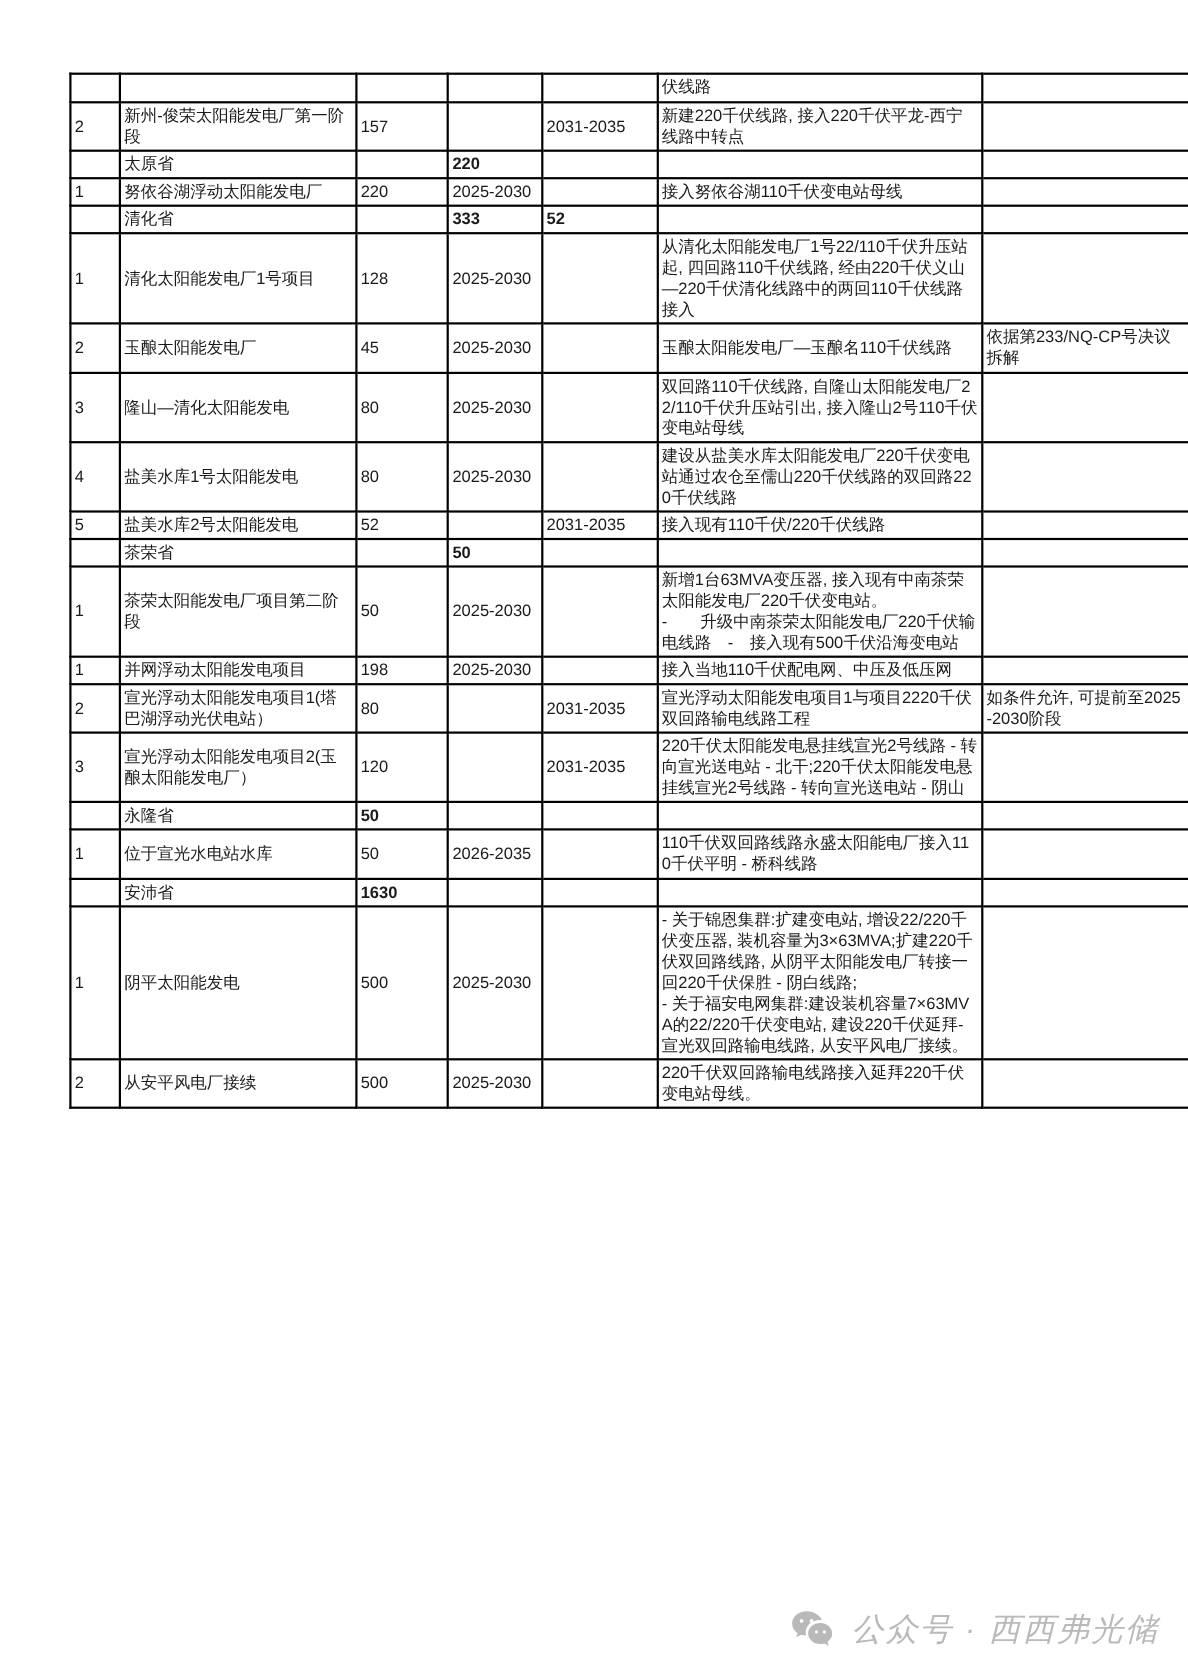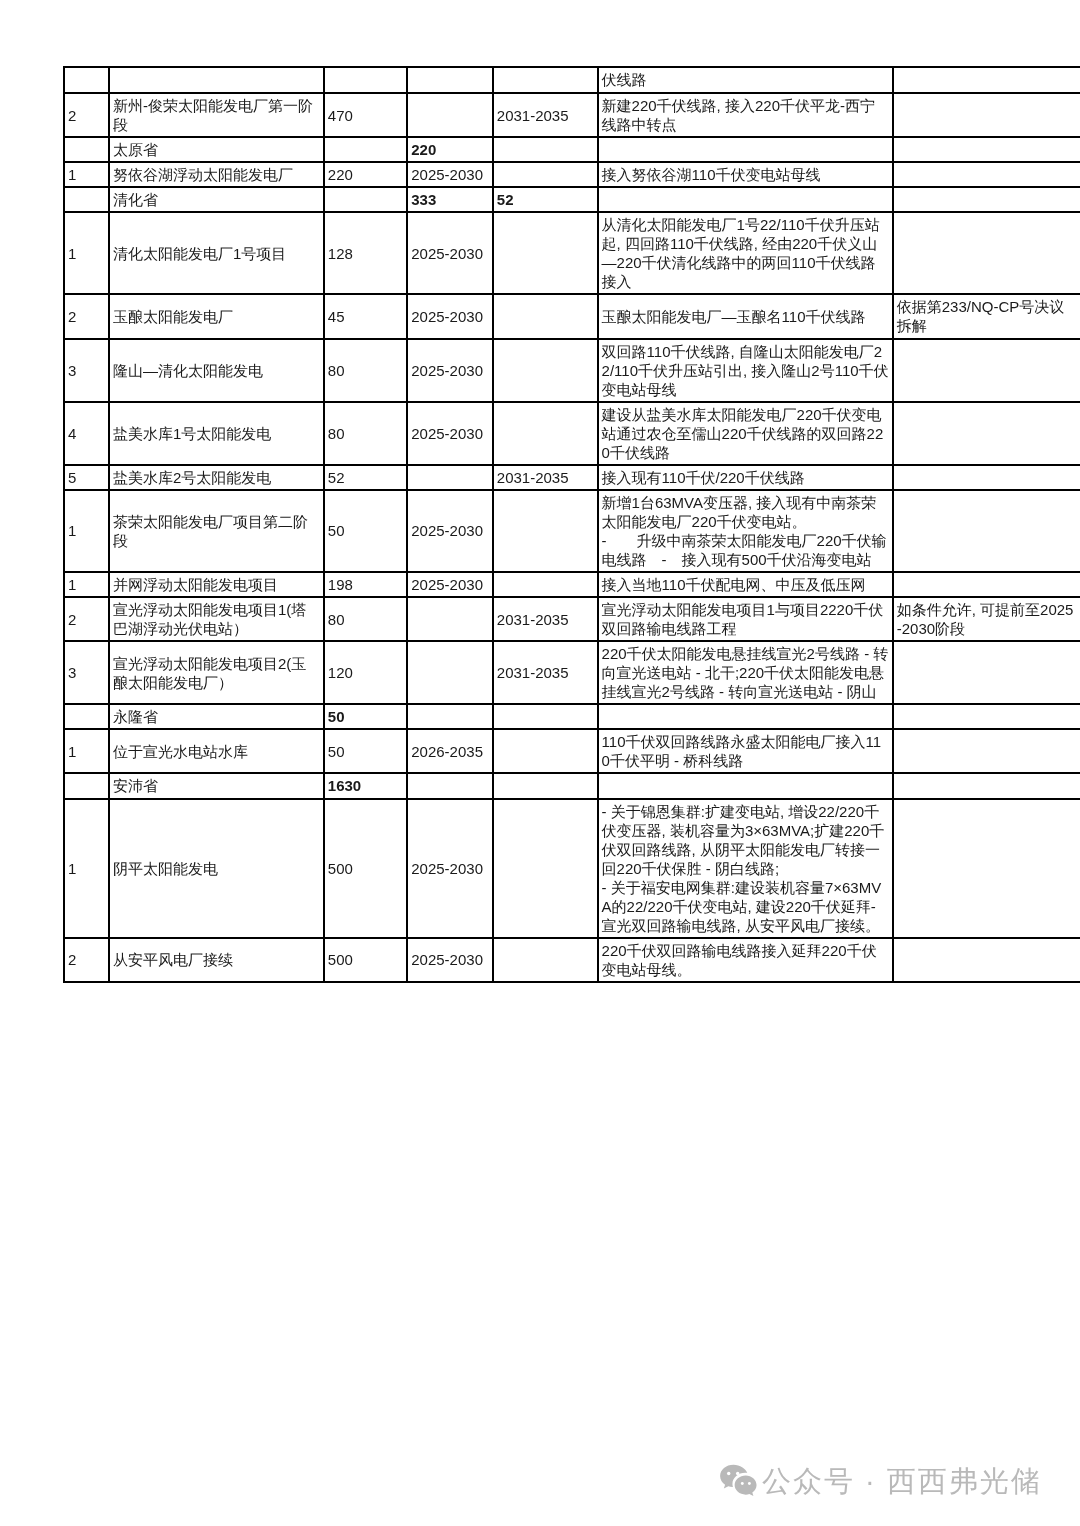--- a/index.html
+++ b/index.html
@@ -48,20 +48,22 @@
     font-weight: bold;
   }
   tr.carryover td { height: 20px; }
 
   .footer {
     position: absolute;
     left: 718px;
     top: 1462px;
     display: flex;
     align-items: flex-start;
+    gap: 12px;
+    font-style: italic;
   }
   .footer .wm-text {
     font-size: 29px;
     color: #b9b9b9;
     letter-spacing: 2px;
     white-space: nowrap;
   }
   .footer svg { display: block; }
 </style>
 </head>
@@ -84,21 +86,21 @@
           <td class="c-name"></td>
           <td class="c-capacity"></td>
           <td class="c-period_2025_2030"></td>
           <td class="c-period_2031_2035"></td>
           <td class="c-description">伏线路</td>
           <td class="c-note"></td>
         </tr>
         <tr class="item">
           <td class="c-no">2</td>
           <td class="c-name">新州-俊荣太阳能发电厂第一阶段</td>
-          <td class="c-capacity">470</td>
+          <td class="c-capacity">157</td>
           <td class="c-period_2025_2030"></td>
           <td class="c-period_2031_2035">2031-2035</td>
           <td class="c-description">新建220千伏线路, 接入220千伏平龙-西宁线路中转点</td>
           <td class="c-note"></td>
         </tr>
         <tr class="province">
           <td class="c-no"></td>
           <td class="c-name">太原省</td>
           <td class="c-capacity"></td>
           <td class="c-period_2025_2030">220</td>
@@ -160,20 +162,29 @@
           <td class="c-description">建设从盐美水库太阳能发电厂220千伏变电站通过农仓至儒山220千伏线路的双回路220千伏线路</td>
           <td class="c-note"></td>
         </tr>
         <tr class="item">
           <td class="c-no">5</td>
           <td class="c-name">盐美水库2号太阳能发电</td>
           <td class="c-capacity">52</td>
           <td class="c-period_2025_2030"></td>
           <td class="c-period_2031_2035">2031-2035</td>
           <td class="c-description">接入现有110千伏/220千伏线路</td>
+          <td class="c-note"></td>
+        </tr>
+        <tr class="province">
+          <td class="c-no"></td>
+          <td class="c-name">茶荣省</td>
+          <td class="c-capacity"></td>
+          <td class="c-period_2025_2030">50</td>
+          <td class="c-period_2031_2035"></td>
+          <td class="c-description"></td>
           <td class="c-note"></td>
         </tr>
         <tr class="item">
           <td class="c-no">1</td>
           <td class="c-name">茶荣太阳能发电厂项目第二阶段</td>
           <td class="c-capacity">50</td>
           <td class="c-period_2025_2030">2025-2030</td>
           <td class="c-period_2031_2035"></td>
           <td class="c-description">新增1台63MVA变压器, 接入现有中南茶荣太阳能发电厂220千伏变电站。
 -　　升级中南茶荣太阳能发电厂220千伏输电线路　-　接入现有500千伏沿海变电站</td>

